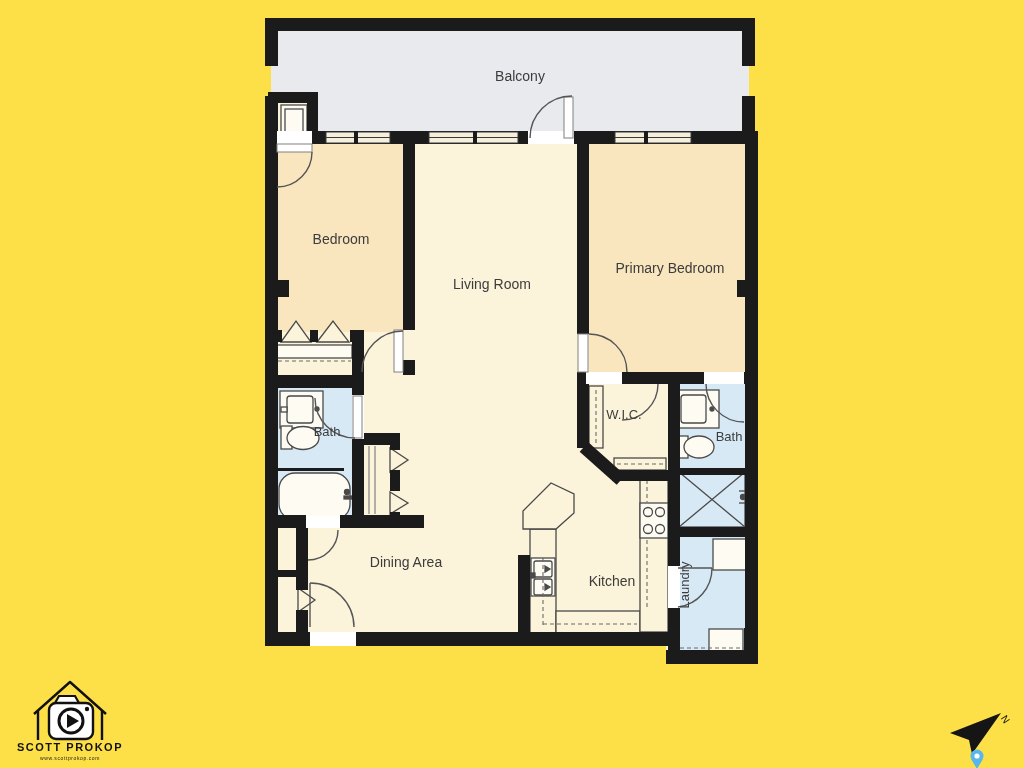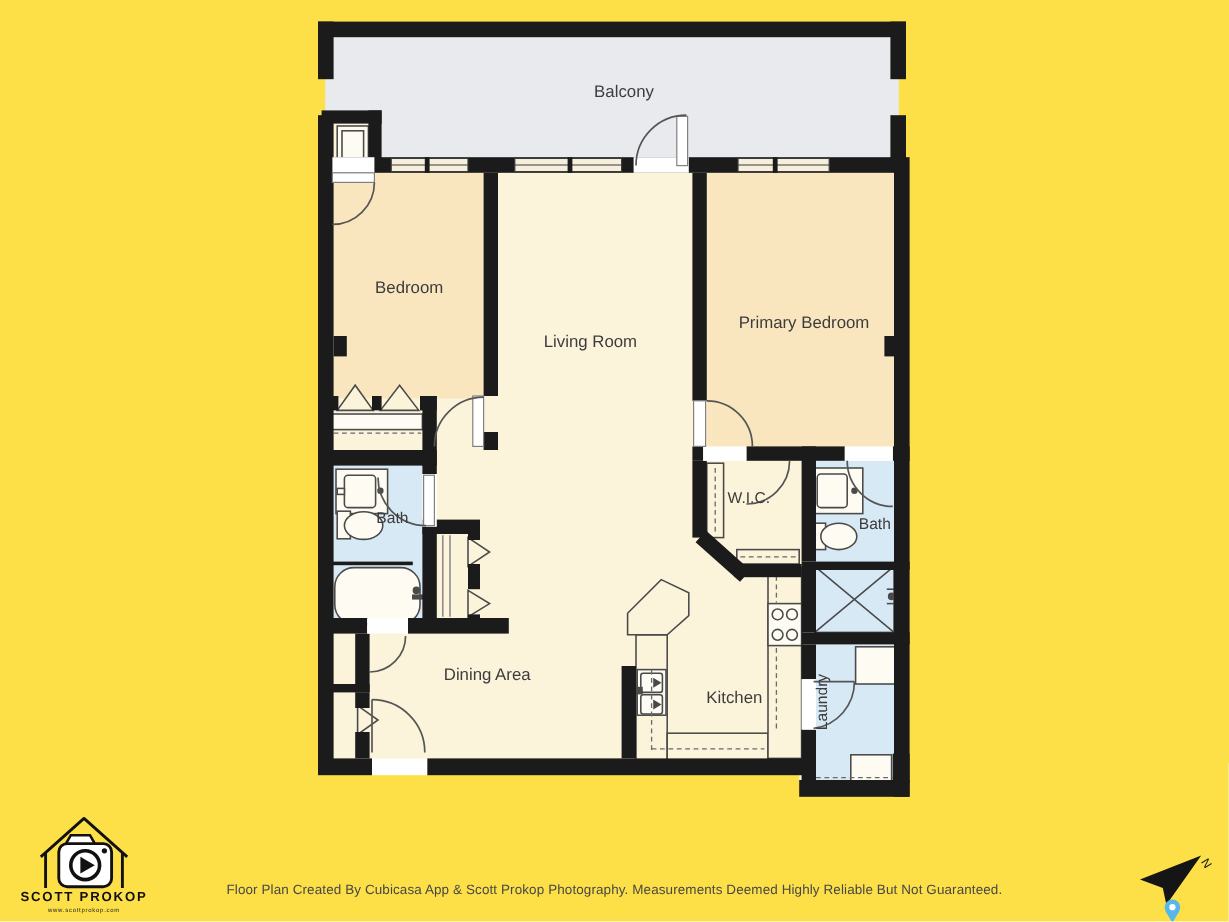--- a/index.html
+++ b/index.html
@@ -252,14 +252,13 @@
 
   <g>
     <path d="M1001,713 L950,733 L969,740 L972,754 Z" fill="#151515"></path>
     <text x="1004" y="720" font-size="10" fill="#111" transform="rotate(58 1004 716)">N</text>
     <circle cx="977" cy="756" r="6.5" fill="#57b7ea"></circle>
     <polygon points="971,759 983,759 977,769" fill="#57b7ea"></polygon>
     <circle cx="977" cy="756" r="2.6" fill="#ffffff"></circle>
   </g>
 </svg>
 
-<div class="footer">Floor Plan Created By Cubicasa App &amp; Scott Prokop Photography. Measurements Deemed Highly Reliable But Not Guaranteed.</div>
 </div>
 
 </body></html>

